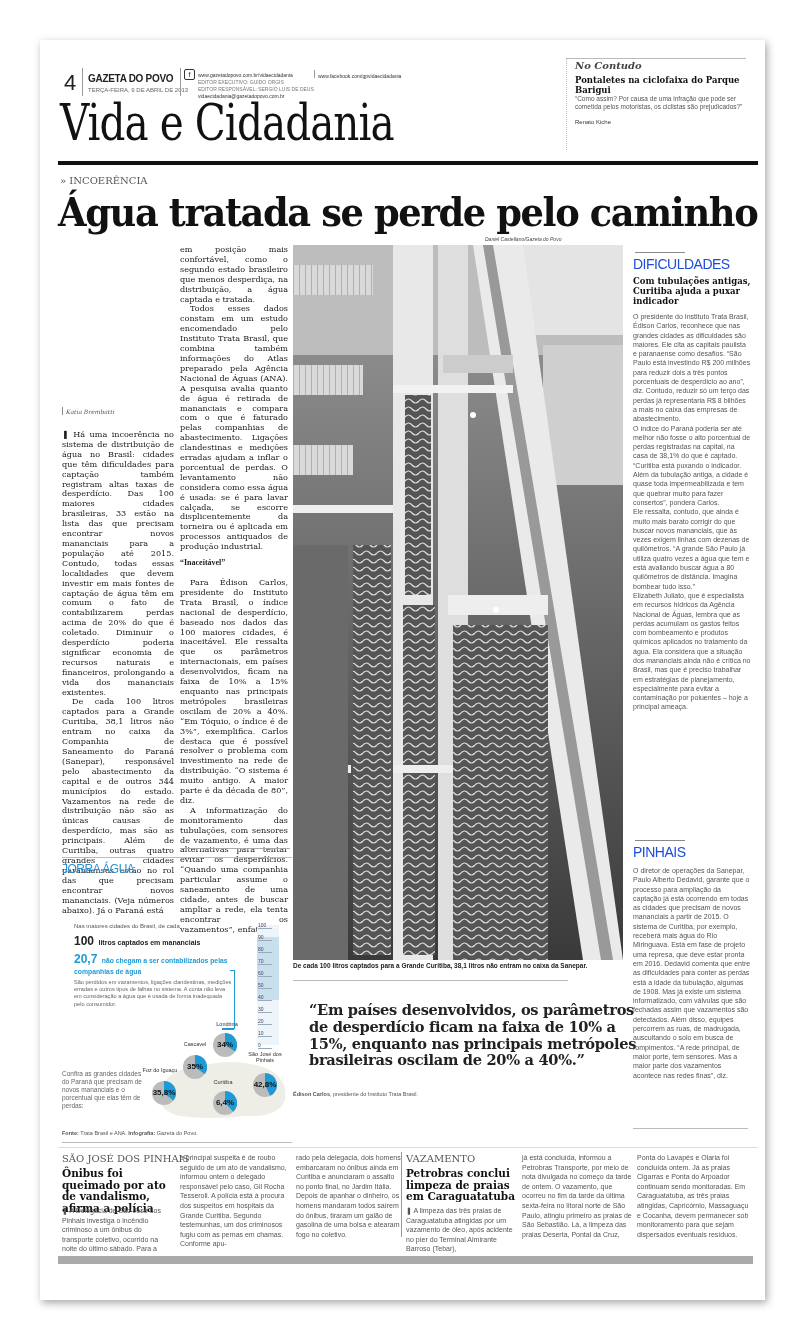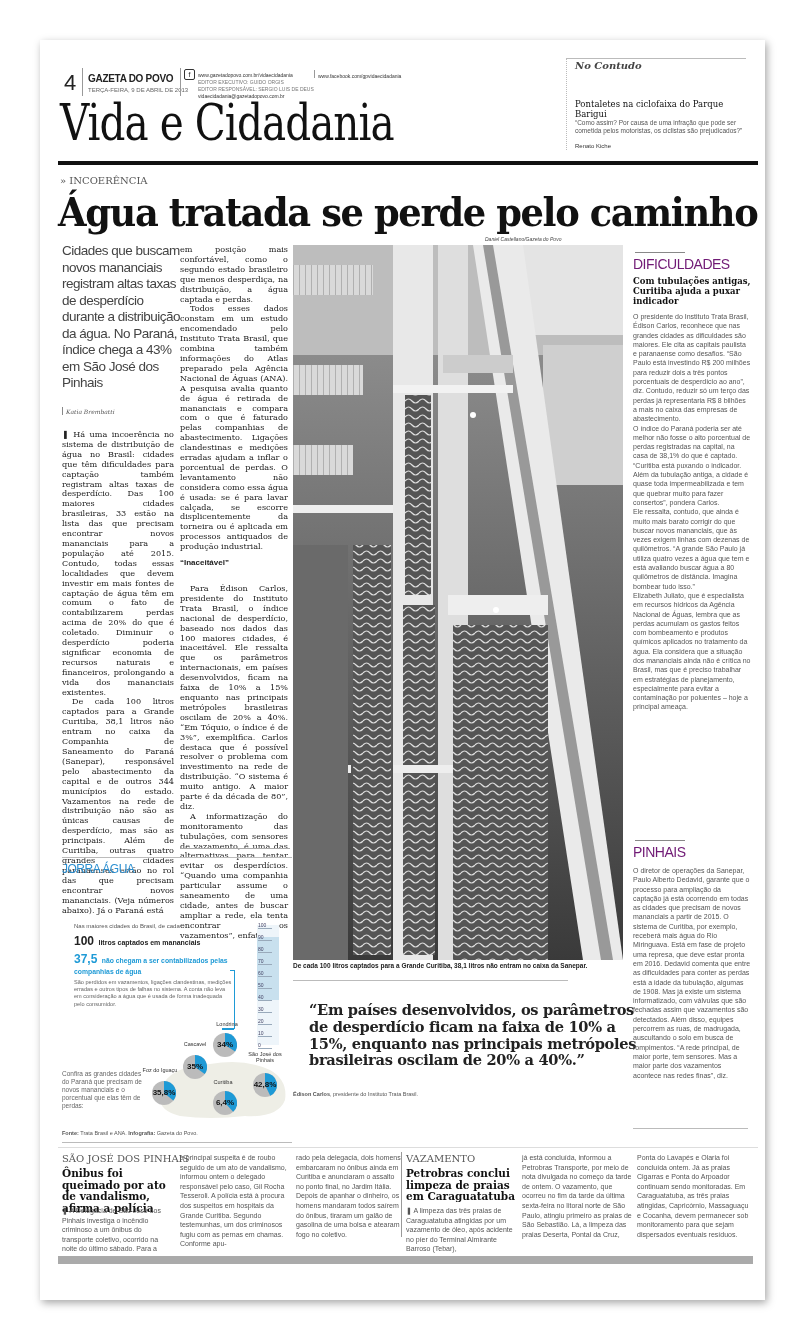--- a/index.html
+++ b/index.html
@@ -12,40 +12,40 @@
   .vline{background:#999;width:1px;}
   .brand{left:48px;top:33px;font-size:10px;font-weight:bold;font-family:"Liberation Sans",sans-serif;letter-spacing:-.3px;}
   .date{left:48px;top:47px;font-size:6px;color:#666;font-family:"Liberation Sans",sans-serif;}
   .meta{left:158px;top:32px;font-size:5px;line-height:7px;color:#777;font-family:"Liberation Sans",sans-serif;}
   .meta b{color:#333;font-weight:normal;}
   .fb{left:278px;top:33px;font-size:5px;color:#333;font-family:"Liberation Sans",sans-serif;}
   .section{left:20px;top:54px;font-size:50px;font-family:"DejaVu Serif",serif;font-weight:100;color:#111;letter-spacing:-1px;-webkit-text-stroke:0;font-stretch:condensed;transform:scaleX(.9);transform-origin:left;}
   .rule{left:18px;top:121px;width:700px;height:4px;background:#111;}
   .fbbox{left:526px;top:18px;width:180px;height:92px;border-left:1px dotted #bbb;padding-left:8px;}
   .fbbox .t{font-style:italic;font-weight:bold;font-size:10px;color:#444;margin-top:2px;}
-  .fbbox .h{font-weight:normal;font-size:8.5px;line-height:10px;margin-top:28px;color:#111;}
+  .fbbox .h{font-weight:bold;font-size:8.5px;line-height:10px;margin-top:4px;color:#111;}
   .fbbox .q{font-family:"Liberation Sans",sans-serif;font-size:6.5px;line-height:8px;color:#555;}
   .fbbox .a{font-family:"Liberation Sans",sans-serif;font-size:6px;margin-top:8px;color:#333;}
   .topline{left:526px;top:18px;width:180px;height:1px;background:#bbb;}
   
   .kicker{left:20px;top:135px;font-size:10px;color:#555;}
   .headline{left:18px;top:148px;font-size:40px;font-weight:bold;letter-spacing:-1.5px;color:#111;transform:scaleX(.92);transform-origin:left;white-space:nowrap;}
   .deck{left:22px;top:203px;width:120px;font-family:"Liberation Sans",sans-serif;font-size:13.5px;line-height:16.5px;color:#444;letter-spacing:-.5px;}
   .byline{left:26px;top:368px;font-size:6px;font-style:italic;color:#555;}
   .bylinebar{left:22px;top:367px;width:1px;height:8px;background:#888;}
   .col{font-size:8.1px;line-height:9.9px;text-align:justify;color:#222;}
   .col p{margin:0;text-indent:10px;}
   .col p.first{text-indent:0;}
-  .col h4{margin:6px 0 16px;font-family:Liberation Sans, sans-serif;font-size:8px;font-weight:bold;}
+  .col h4{margin:6px 0 10px;font-family:Liberation Serif, serif;font-size:8px;font-weight:bold;}
   .photo{left:253px;top:205px;width:330px;height:715px;overflow:hidden;background:#555;}
   .credit{left:445px;top:196px;font-size:5px;font-style:italic;color:#444;font-family:"Liberation Sans",sans-serif;}
   .caption{left:253px;top:922px;font-size:6.5px;color:#222;font-family:"Liberation Sans",sans-serif;font-weight:bold;}
   .sidecol{font-family:"Liberation Sans",sans-serif;font-size:7px;line-height:9.3px;color:#555;}
   .sidecol p{margin:0;}
-  .sechd{font-family:"Liberation Sans",sans-serif;font-size:14px;color:#701a75;font-weight:100;letter-spacing:-.5px;}
+  .sechd{font-family:"Liberation Sans",sans-serif;font-size:14px;color:#1d4ed8;font-weight:100;letter-spacing:-.5px;}
   .shortline{height:1px;background:#888;}
   
   .infohd{left:22px;top:822px;font-family:"Liberation Sans",sans-serif;font-size:12px;color:#2a8ed0;letter-spacing:-.5px;}
   .infoline{left:22px;top:817px;width:230px;height:1px;background:#bbb;}
   .infointro{left:22px;top:838px;width:220px;font-family:"DejaVu Sans",sans-serif;font-size:8.5px;line-height:10px;color:#444;}
   .quote{left:269px;top:962px;width:330px;font-size:14.6px;line-height:16.8px;font-weight:bold;color:#222;font-family:"DejaVu Serif",serif;letter-spacing:-.3px;}
   .qattr{left:253px;top:1051px;font-size:5.5px;color:#555;font-family:"Liberation Sans",sans-serif;}
   .bottomgrey{height:8px;background:#aaa;}
   .btm{font-family:"Liberation Sans",sans-serif;font-size:7px;line-height:9.6px;color:#555;}
   .btmhd{font-family:"DejaVu Serif",serif;font-size:10px;color:#555;}
@@ -77,31 +77,30 @@
     <div class="t">No Contudo</div>
     <div class="h">Pontaletes na ciclofaixa do Parque Barigui</div>
     <div class="q">“Como assim? Por causa de uma infração que pode ser cometida pelos motoristas, os ciclistas são prejudicados?”</div>
     <div class="a">Renato Kiche</div>
   </div>
   <div class="abs rule"></div>
 
   <div class="abs kicker">» INCOERÊNCIA</div>
   <div class="abs headline">Água tratada se perde pelo caminho</div>
 
-  <div class="abs deck">Cidades que buscam novos mananciais registram altas taxas de desperdício durante a distribuição da água. No Paraná, índice chega a 43% em São José dos Pinhais</div>
   <div class="abs bylinebar"></div>
   <div class="abs byline serif">Katia Brembatti</div>
 
   <div class="abs col" style="left:22px;top:390px;width:112px;">
     <p class="first">❚ Há uma incoerência no sistema de distribuição de água no Brasil: cidades que têm dificuldades para captação também registram altas taxas de desperdício. Das 100 maiores cidades brasileiras, 33 estão na lista das que precisam encontrar novos mananciais para a população até 2015. Contudo, todas essas localidades que devem investir em mais fontes de captação de água têm em comum o fato de contabilizarem perdas acima de 20% do que é coletado. Diminuir o desperdício poderia significar economia de recursos naturais e financeiros, prolongando a vida dos mananciais existentes.</p>
     <p>De cada 100 litros captados para a Grande Curitiba, 38,1 litros não entram no caixa da Companhia de Saneamento do Paraná (Sanepar), responsável pelo abastecimento da capital e de outros 344 municípios do estado. Vazamentos na rede de distribuição não são as únicas causas de desperdício, mas são as principais. Além de Curitiba, outras quatro grandes cidades paranaenses estão no rol das que precisam encontrar novos mananciais. (Veja números abaixo). Já o Paraná está</p>
   </div>
 
   <div class="abs col" style="left:140px;top:205px;width:108px;">
-    <p class="first">em posição mais confortável, como o segundo estado brasileiro que menos desperdiça, na distribuição, a água captada e perdas.</p>
+    <p class="first">em posição mais confortável, como o segundo estado brasileiro que menos desperdiça, na distribuição, a água captada e tratada.</p>
     <p>Todos esses dados constam em um estudo encomendado pelo Instituto Trata Brasil, que combina também informações do Atlas preparado pela Agência Nacional de Águas (ANA). A pesquisa avalia quanto de água é retirada de mananciais e compara com o que é faturado pelas companhias de abastecimento. Ligações clandestinas e medições erradas ajudam a inflar o porcentual de perdas. O levantamento não considera como essa água é usada: se é para lavar calçada, se escorre displicentemente da torneira ou é aplicada em processos antiquados de produção industrial.</p>
     <h4>“Inaceitável”</h4>
     <p>Para Édison Carlos, presidente do Instituto Trata Brasil, o índice nacional de desperdício, baseado nos dados das 100 maiores cidades, é inaceitável. Ele ressalta que os parâmetros internacionais, em países desenvolvidos, ficam na faixa de 10% a 15% enquanto nas principais metrópoles brasileiras oscilam de 20% a 40%. “Em Tóquio, o índice é de 3%”, exemplifica. Carlos destaca que é possível resolver o problema com investimento na rede de distribuição. “O sistema é muito antigo. A maior parte é da década de 80”, diz.</p>
     <p>A informatização do monitoramento das tubulações, com sensores de vazamento, é uma das alternativas para tentar evitar os desperdícios. “Quando uma companhia particular assume o saneamento de uma cidade, antes de buscar ampliar a rede, ela tenta encontrar os vazamentos”, enfatiza.</p>
   </div>
   <div class="abs" style="left:140px;top:808px;width:110px;height:1px;background:#aaa;"></div>
 
   <div class="abs credit">Daniel Castellano/Gazeta do Povo</div>
   <div class="abs photo">
     <svg width="330" height="715" viewBox="0 0 330 715">
@@ -168,21 +167,21 @@
     <p>O diretor de operações da Sanepar, Paulo Alberto Dedavid, garante que o processo para ampliação da captação já está ocorrendo em todas as cidades que precisam de novos mananciais a partir de 2015. O sistema de Curitiba, por exemplo, receberá mais água do Rio Miringuava. Está em fase de projeto uma represa, que deve estar pronta em 2016. Dedavid comenta que entre as dificuldades para conter as perdas está a idade da tubulação, algumas de 1908. Mas já existe um sistema informatizado, com válvulas que são fechadas assim que vazamentos são detectados. Além disso, equipes percorrem as ruas, de madrugada, auscultando o solo em busca de rompimentos. “A rede principal, de maior porte, tem sensores. Mas a maior parte dos vazamentos acontece nas redes finas”, diz.</p>
   </div>
   <div class="abs" style="left:593px;top:1088px;width:115px;height:1px;background:#bbb;"></div>
 
   <div class="abs infoline"></div>
   <div class="abs infohd">JORRA ÁGUA</div>
 
   <div class="abs" style="left:34px;top:883px;width:160px;font-family:'Liberation Sans',sans-serif;">
     <div style="font-size:6px;color:#555;">Nas maiores cidades do Brasil, de cada</div>
     <div style="margin-top:2px;"><span style="font-size:12px;font-weight:bold;color:#222;">100</span> <span style="font-size:7px;font-weight:bold;color:#222;">litros captados em mananciais</span></div>
-    <div style="margin-top:5px;color:#1e9ad6;font-weight:bold;line-height:8px;"><span style="font-size:12px;">37,5</span> <span style="font-size:6.8px;">não chegam a ser contabilizados pelas companhias de água</span></div>
+    <div style="margin-top:5px;color:#1e9ad6;font-weight:bold;line-height:8px;"><span style="font-size:12px;">20,7</span> <span style="font-size:6.8px;">não chegam a ser contabilizados pelas companhias de água</span></div>
     <div style="margin-top:3px;font-size:5.6px;line-height:7.2px;color:#666;">São perdidos em vazamentos, ligações clandestinas, medições erradas e outros tipos de falhas no sistema. A conta não leva em consideração a água que é usada de forma inadequada pelo consumidor.</div>
   </div>
   <div class="abs" style="left:190px;top:930px;width:4px;height:58px;border-top:1.5px solid #1e9ad6;border-right:1.5px solid #1e9ad6;"></div>
   <div class="abs" style="left:182px;top:988px;width:12px;height:1.5px;background:#1e9ad6;"></div>
 
   <div class="abs" id="gauge" style="left:217px;top:885px;width:22px;height:120px;background:#eef5fa;">
     <div id="gauge-fill" class="abs" style="left: 0px; right: 0px; background: rgb(200, 224, 238); top: 12px; height: 63px;"></div>
     <div id="gauge-ticks" class="abs" style="left:1px;top:0;bottom:0;width:20px;">
         <div class="abs" style="left: 0px; top: -3px; font-size: 5px; color: rgb(68, 68, 102); font-family: &quot;Liberation Sans&quot;, sans-serif; border-bottom: 1px solid rgb(153, 170, 187); width: 14px; line-height: 6px;">100</div>
         <div class="abs" style="left: 0px; top: 9px; font-size: 5px; color: rgb(68, 68, 102); font-family: &quot;Liberation Sans&quot;, sans-serif; border-bottom: 1px solid rgb(153, 170, 187); width: 14px; line-height: 6px;">90</div>

